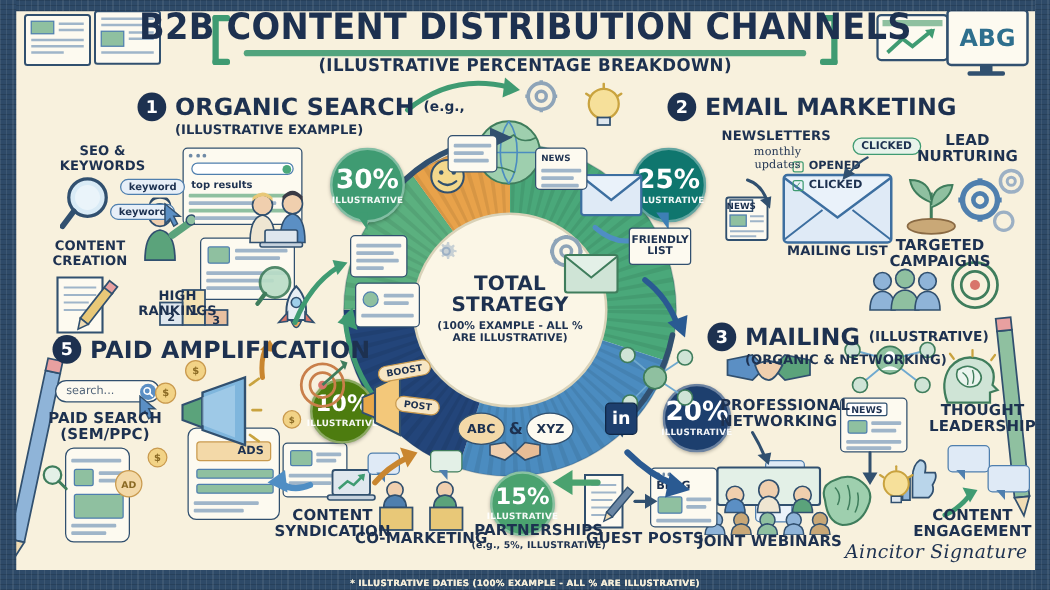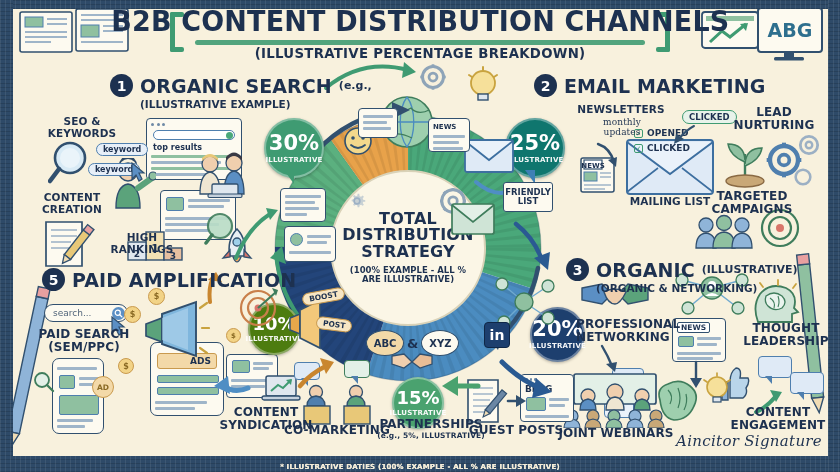--- a/index.html
+++ b/index.html
@@ -254,21 +254,20 @@
             <line x1="12" y1="20" x2="12" y2="22.4"></line>
           <line x1="1.6" y1="12" x2="4" y2="12"></line>
             <line x1="20" y1="12" x2="22.4" y2="12"></line>
           <line x1="4.6" y1="4.6" x2="6.3" y2="6.3"></line>
             <line x1="17.7" y1="17.7" x2="19.4" y2="19.4"></line>
           <line x1="19.4" y1="4.6" x2="17.7" y2="6.3"></line>
             <line x1="6.3" y1="17.7" x2="4.6" y2="19.4"></line>
         </g>
       </svg>
       <div class="hub-title">TOTAL</div>
-      <div class="hub-title">DISTRIBUTION</div>
       <div class="hub-title">STRATEGY</div>
       <div class="hub-sub">(100% EXAMPLE - ALL %</div>
       <div class="hub-sub" style="margin-top:0">ARE ILLUSTRATIVE)</div>
     </div>
 
     <svg style="position:absolute;left:118px;top:-4px;" width="62" height="56" viewBox="0 0 62 56">
       <circle cx="31" cy="28" r="25" fill="#9ecfae" stroke="#3f7d5c" stroke-width="1.6"></circle>
       <path d="M6 28h50M31 3c9 12 9 38 0 50M31 3c-9 12-9 38 0 50" fill="none" stroke="#4b8cc0" stroke-width="1.3"></path>
       <path d="M13 16c7 4 16 2 22-2 5 6 13 5 18 2" fill="none" stroke="#3f7d5c" stroke-width="1.3"></path>
       <path d="M14 41c8-3 16 0 22 3" fill="none" stroke="#3f7d5c" stroke-width="1.3"></path>
@@ -586,21 +585,21 @@
     <path d="M34 8 L46 16 L34 24 Z" fill="#4f8ec4"></path>
   </svg>
   <svg style="position:absolute;left:448px;top:196px;z-index:15;" width="52" height="46" viewBox="0 0 52 46">
     <rect x="4" y="8" width="42" height="30" rx="2" fill="#cfe4d6" stroke="#3f7d5c" stroke-width="1.7"></rect>
     <path d="M4 9 L25 26 L46 9" fill="#e3f0e7" stroke="#3f7d5c" stroke-width="1.7"></path>
   </svg>
 
   <div class="sec" style="left:566px;top:258px;">
     <div class="sec-row">
       <div class="num">3</div>
-      <div class="sec-name">ORGANIC</div>
+      <div class="sec-name">MAILING</div>
       <div class="sec-tag">(ILLUSTRATIVE)</div>
     </div>
     <div class="sec-sub" style="margin-left:30px;">(ORGANIC &amp; NETWORKING)</div>
   </div>
 
   <div style="position:absolute;left:484px;top:322px;width:26px;height:26px;border-radius:4px;background:#1d3f6e;border:1.6px solid #0f2747;display:flex;align-items:center;justify-content:center;z-index:18;font-family:'DejaVu Sans',sans-serif;font-weight:bold;font-size:14px;color:#fff;">in</div>
 
   <svg style="position:absolute;left:490px;top:272px;z-index:14;" width="70" height="60" viewBox="0 0 70 60">
     <g stroke="#6fa9cf" stroke-width="1.4">
       <line x1="34" y1="30" x2="12" y2="12"></line>

